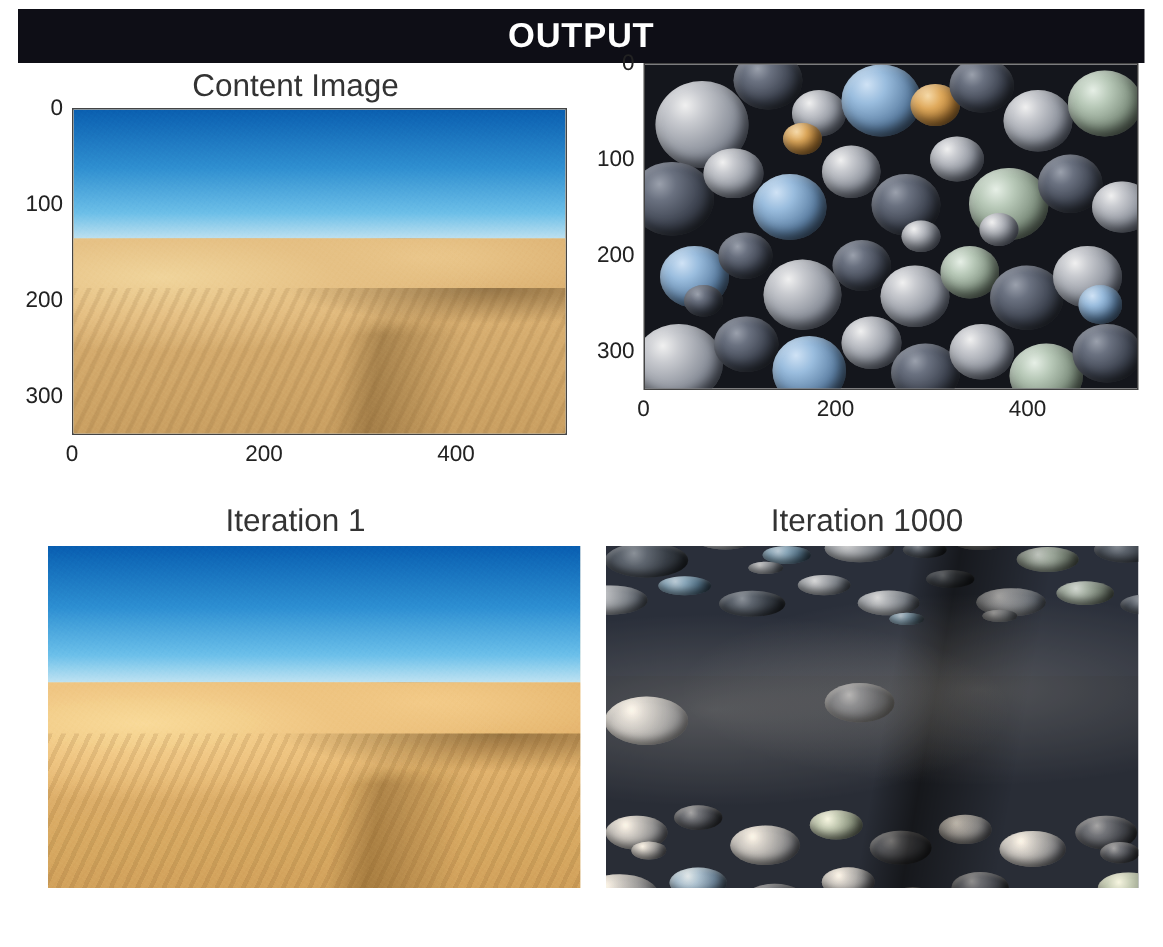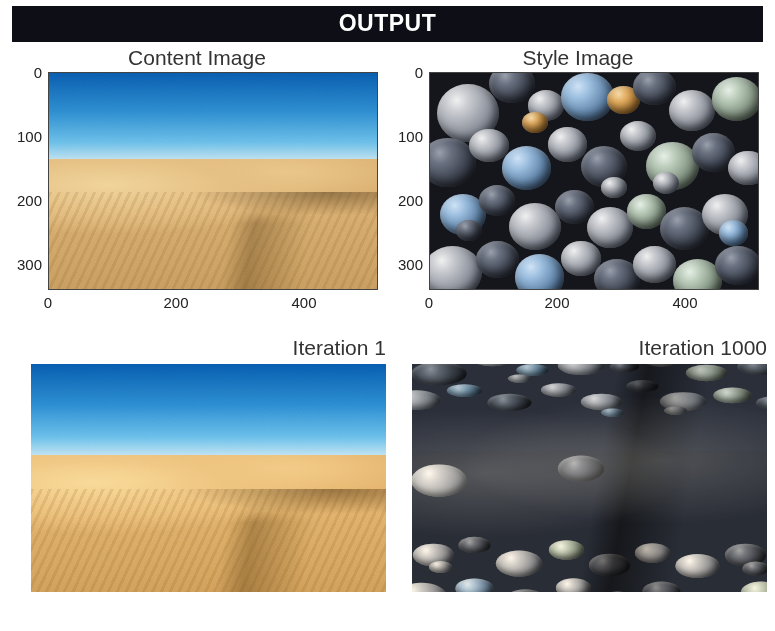--- a/index.html
+++ b/index.html
@@ -99,21 +99,20 @@
   .yt-300 { top: 192px; }
   
   .xt-0   { left: 0px; }
   .xt-200 { left: 128px; }
   .xt-400 { left: 256px; }
 
   
   .output-row { margin-top: 2px; }
   .output-panel {
     width: 378px;
-    align-items: flex-end;
   }
   .out-img {
     width: 355px;
     height: 228px;
     margin-top: 2px;
     overflow: hidden;
     position: relative;
   }
   .out-left .out-img { margin-left: 24px; }
   .out-right .out-img { margin-left: 6px; }
@@ -285,21 +284,20 @@
         </div>
         <div class="xaxis">
           <div class="xtick xt-0">0</div>
           <div class="xtick xt-200">200</div>
           <div class="xtick xt-400">400</div>
         </div>
       </div>
     </div>
 
     <div class="panel input-panel">
-      <div class="panel-title">Style Image</div>
       <div class="axes-wrap">
         <div class="yaxis">
           <div class="ytick yt-0">0</div>
           <div class="ytick yt-100">100</div>
           <div class="ytick yt-200">200</div>
           <div class="ytick yt-300">300</div>
         </div>
         <div class="plot-img">
           <div class="pebbles">
             <div class="p p1"></div>

